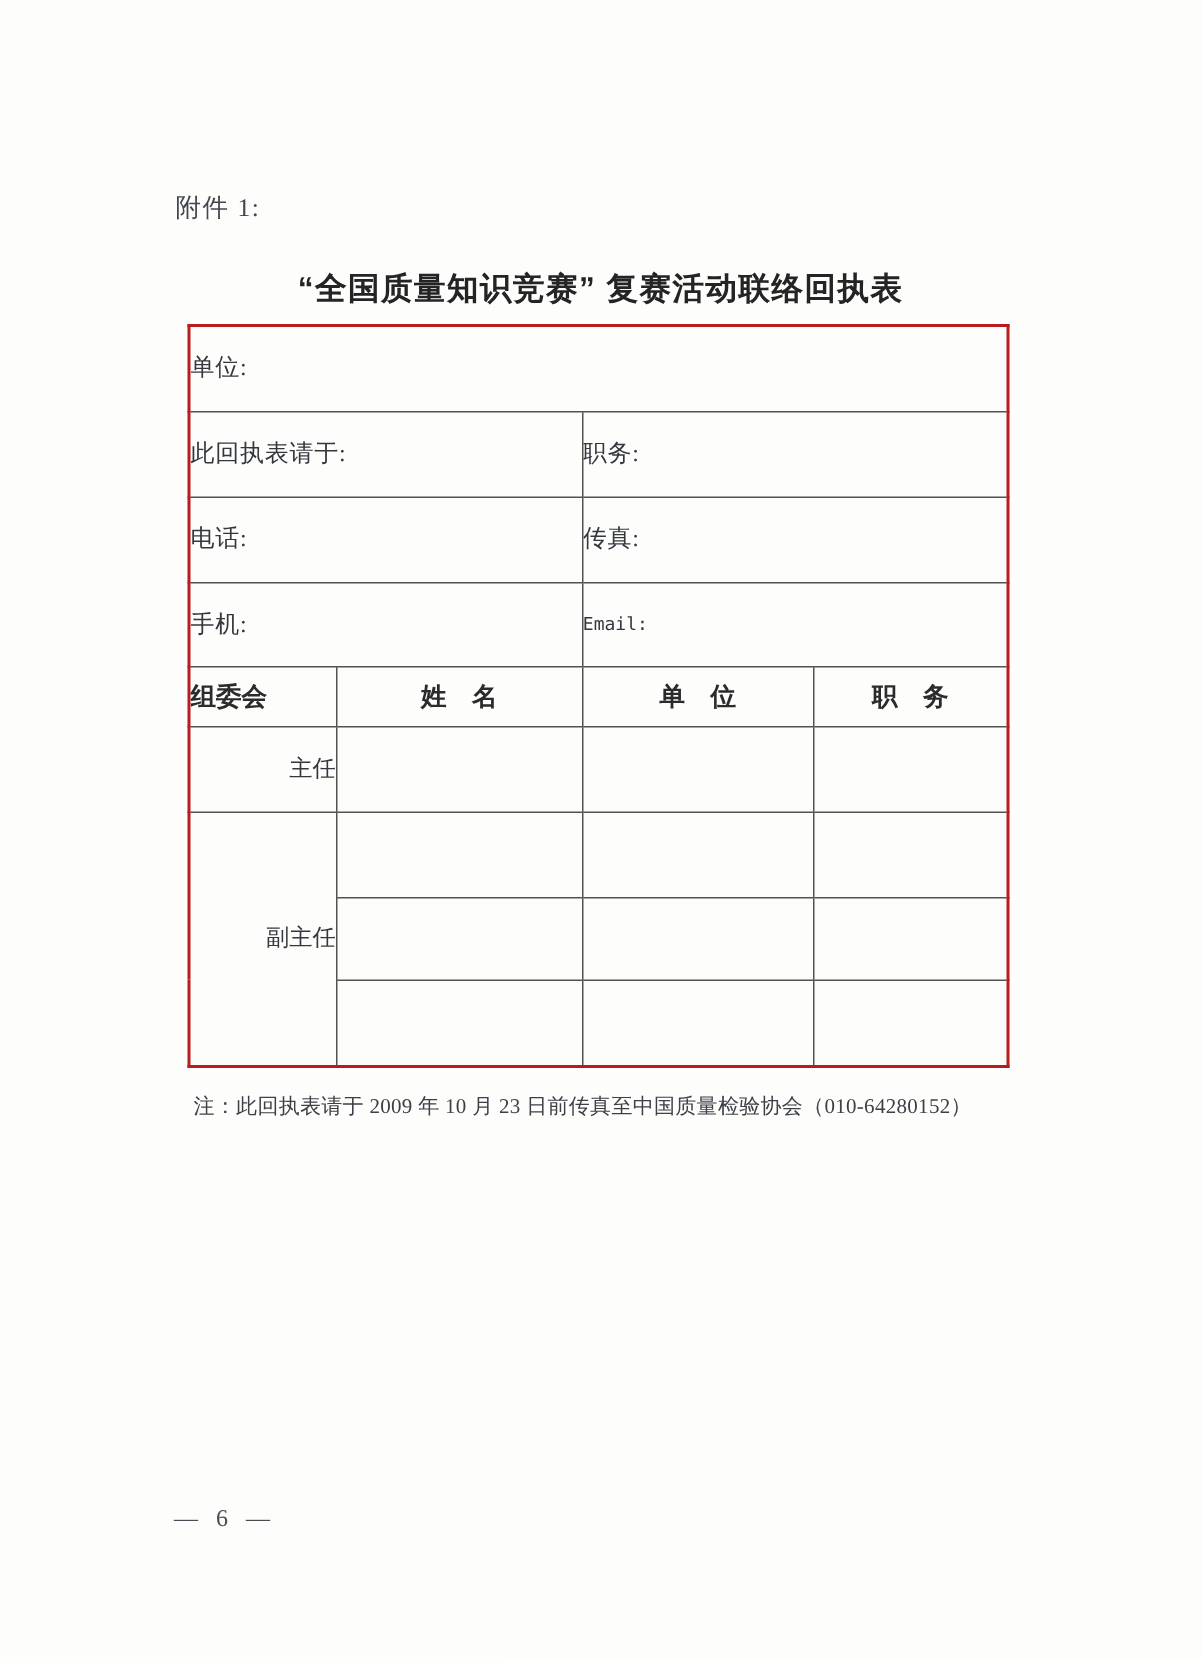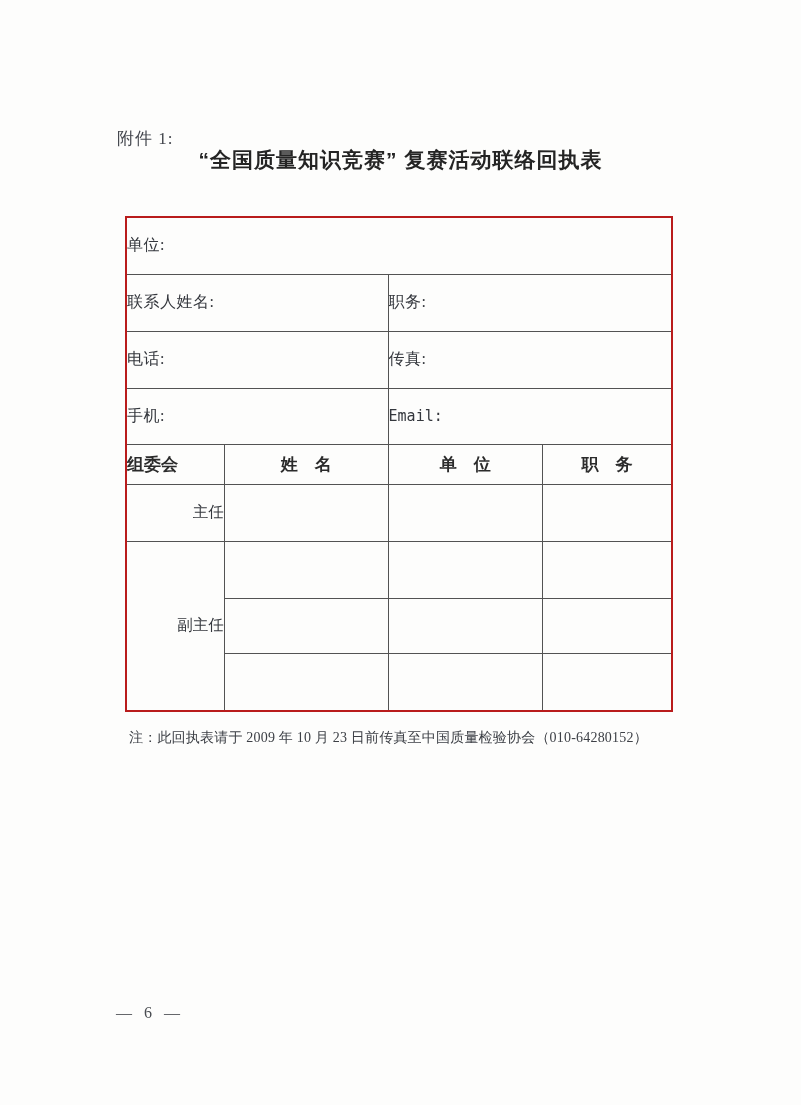--- a/index.html
+++ b/index.html
@@ -20,21 +20,21 @@
     position: absolute;
     left: 117px;
     top: 127px;
     font-size: 17px;
     letter-spacing: 1px;
     color: #44474e;
   }
   .doc-title {
     position: absolute;
     left: 0;
-    top: 146px;
+    top: 178px;
     width: 100%;
     margin: 0;
     text-align: center;
     font-family: "Liberation Sans", sans-serif;
     font-weight: bold;
     font-size: 21px;
     letter-spacing: 1px;
     color: #242424;
   }
   table.reply-form {
@@ -55,21 +55,21 @@
   }
   td.label-cell {
     padding-left: 13px;
     font-size: 16px;
     color: #34373d;
     letter-spacing: 0.5px;
     text-align: left;
   }
   td.email-cell {
     font-family: "DejaVu Sans Mono", monospace;
-    font-size: 15px;
+    font-size: 12px;
     letter-spacing: 0;
   }
   th.hdr {
     font-family: Liberation Sans, sans-serif;
     font-weight: bold;
     font-size: 17px;
     color: #2b2b2b;
     text-align: center;
   }
   th.hdr-left {
@@ -117,21 +117,21 @@
       <col style="width:28.25%">
       <col style="width:23.75%">
     </colgroup>
 
     <tbody>
         <tr style="height:57px">
       <td class="label-cell" colspan="4">单位:</td>
     </tr>
 
     <tr style="height:57px">
-      <td class="label-cell" colspan="2">联系人姓名:</td>
+      <td class="label-cell" colspan="2">此回执表请于:</td>
       <td class="label-cell" colspan="2">职务:</td>
     </tr>
 
     <tr style="height:57px">
       <td class="label-cell" colspan="2">电话:</td>
       <td class="label-cell" colspan="2">传真:</td>
     </tr>
 
     <tr style="height:56px">
       <td class="label-cell" colspan="2">手机:</td>

